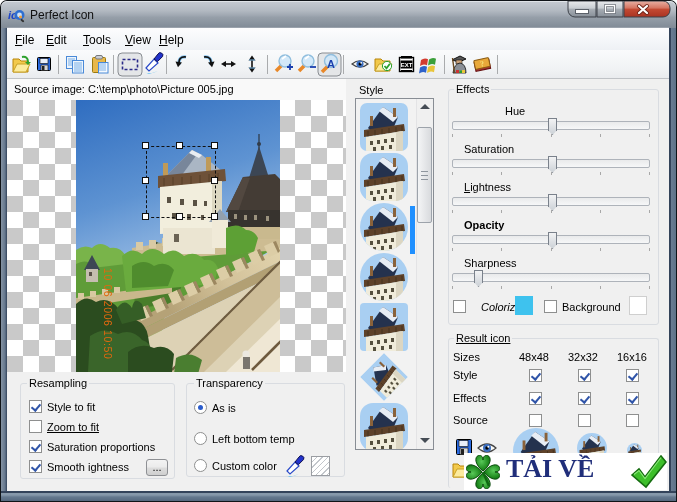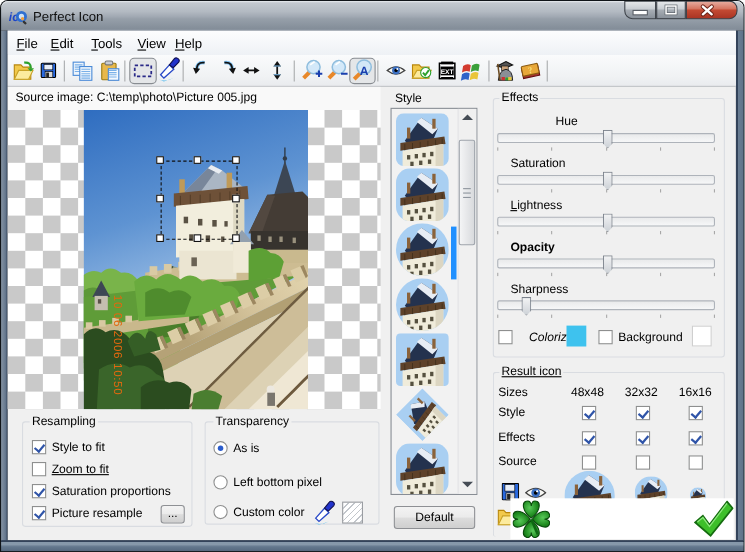--- a/index.html
+++ b/index.html
@@ -690,56 +690,56 @@
 
   <div class="group" style="left:20px;top:383px;width:155px;height:96px;"></div>
   <div class="glabel" style="left:27px;top:377px;">Resampling</div>
   <div class="cb checked" style="left:29px;top:400px;"></div>
   <div class="lbl" style="left:47px;top:401px;">Style to fit</div>
   <div class="cb" style="left:29px;top:420px;"></div>
   <div class="lbl" style="left:47px;top:421px;text-decoration:underline;">Zoom to fit</div>
   <div class="cb checked" style="left:29px;top:440px;"></div>
   <div class="lbl" style="left:47px;top:441px;">Saturation proportions</div>
   <div class="cb checked" style="left:29px;top:460px;"></div>
-  <div class="lbl" style="left:47px;top:461px;">Picture resample</div>
+  <div class="lbl" style="left:47px;top:461px;">Smooth ightness</div>
   <div class="btn" style="left:146px;top:459px;width:22px;height:17px;line-height:14px;">...</div>
 
   <div class="group" style="left:186px;top:383px;width:159px;height:94px;"></div>
   <div class="glabel" style="left:194px;top:377px;">Transparency</div>
   <div class="radio sel" style="left:194px;top:401px;"></div>
   <div class="lbl" style="left:212px;top:402px;">As is</div>
   <div class="radio" style="left:194px;top:432px;"></div>
-  <div class="lbl" style="left:212px;top:433px;">Left bottom pixel</div>
+  <div class="lbl" style="left:212px;top:433px;">Left bottom temp</div>
   <div class="radio" style="left:194px;top:459px;"></div>
   <div class="lbl" style="left:212px;top:460px;">Custom color</div>
   <svg style="position:absolute;left:283px;top:455px;" width="22" height="22" viewBox="0 0 22 22">
     <path d="M2,20 q6,3 14,-1 l-9,3 Z" fill="#55bbee"></path>
     <polygon points="4,16 12,7 16,11 7,19" fill="#fff" stroke="#2a4ac8" stroke-width="1.2"></polygon>
     <path d="M12,7 l4,-5 a2.3,2.3 0 0 1 4.5,2.6 l-5,5 Z" fill="#2233cc" stroke="#101050" stroke-width="1"></path>
   </svg>
   <div style="position:absolute;left:311px;top:456px;width:19px;height:20px;border:1px solid #9a9da2;
     background:repeating-linear-gradient(135deg,#ffffff 0 3px,#c2c6cb 3px 4px);"></div>
 
-  <div class="btn" style="left:358px;top:460px;width:74px;height:21px;line-height:20px;">Default</div>
 
   <div id="wm"></div>
   <svg style="position:absolute;left:466px;top:455px;" width="34" height="34" viewBox="0 0 34 34">
     <defs>
       <radialGradient id="lg" cx="0.4" cy="0.4" r="0.8">
         <stop offset="0" stop-color="#58c858"></stop>
           <stop offset="0.6" stop-color="#1e8a1e"></stop>
           <stop offset="1" stop-color="#0c5c10"></stop>
       </radialGradient>
       <path id="leaf" d="M0,8 C-8,2 -9,-6 -4.5,-7.5 C-1.5,-8.5 0,-5.5 0,-3 C0,-5.5 1.5,-8.5 4.5,-7.5 C9,-6 8,2 0,8 Z"></path>
     </defs>
     <g fill="url(#lg)" stroke="#0a4a0c" stroke-width="1">
       <use href="#leaf" transform="translate(17,17) rotate(0) translate(0,-9)"></use>
       <use href="#leaf" transform="translate(17,17) rotate(90) translate(0,-9)"></use>
       <use href="#leaf" transform="translate(17,17) rotate(180) translate(0,-9)"></use>
       <use href="#leaf" transform="translate(17,17) rotate(270) translate(0,-9)"></use>
     </g>
     <path d="M17,17 l6,14" stroke="#0e6812" stroke-width="2.4" fill="none"></path>
   </svg>
+  <div id="wmtext">TẢI VỀ</div>
   <svg style="position:absolute;left:629px;top:455px;" width="38" height="34" viewBox="0 0 38 34">
     <path d="M3,20 L10,14 L16,22 L32,1 L37,7 L17,32 Z" fill="#3dbf2a" stroke="#156c10" stroke-width="1.6"></path>
     <path d="M5,19.5 L10,15.5 L16,23.5 L32,2.5" fill="none" stroke="#8ae87a" stroke-width="1.2"></path>
   </svg>
 </div>
 
 </body></html>

